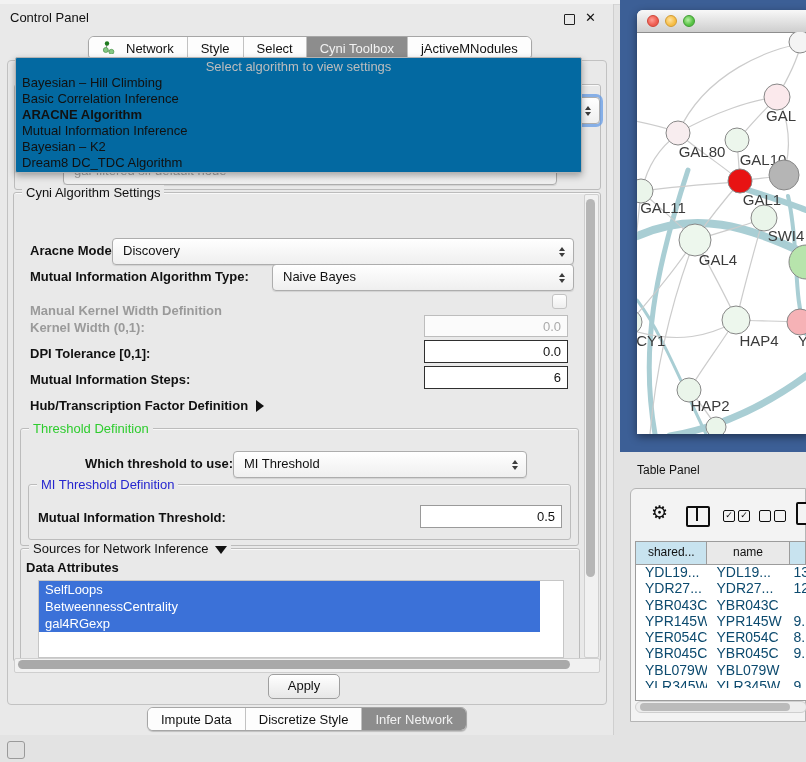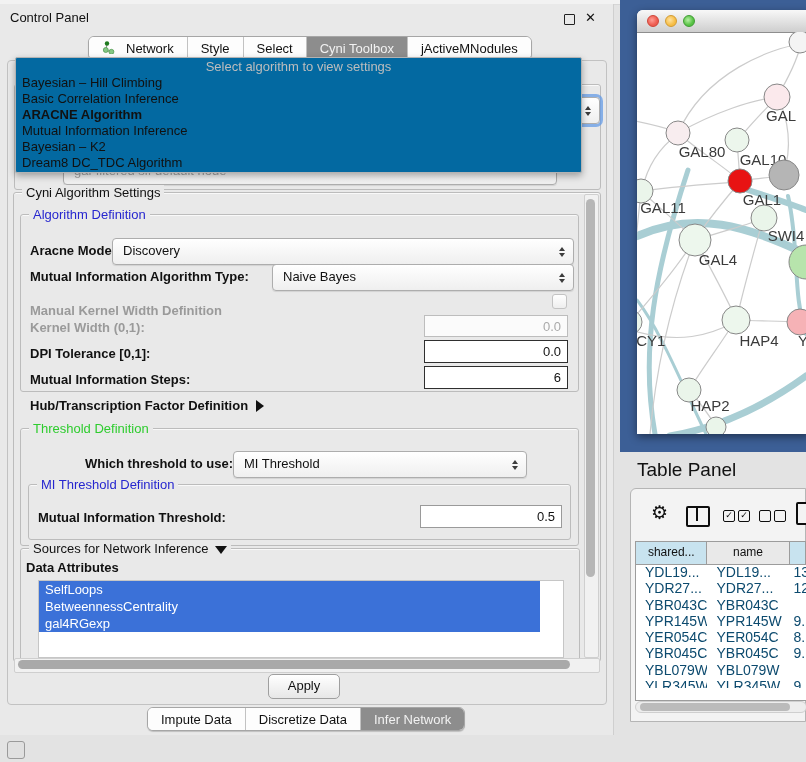--- a/index.html
+++ b/index.html
@@ -69,21 +69,21 @@
   #net-window{position:absolute;left:637px;top:10px;width:172px;height:424px;background:#fff;border-radius:6px 0 0 0;box-shadow:0 3px 9px rgba(0,0,0,.45);}
   #net-titlebar{position:absolute;left:0;top:0;width:100%;height:22px;background:linear-gradient(#f8f8f8,#cecece);border-bottom:1px solid #8e8e8e;border-radius:6px 0 0 0;}
   .light{position:absolute;top:5px;width:12px;height:12px;border-radius:50%;box-sizing:border-box;}
   #light-red{left:10px;background:radial-gradient(circle at 4px 4px,#ff9d94,#ee5c50 60%);border:1px solid #ce4437;}
   #light-yellow{left:28px;background:radial-gradient(circle at 4px 4px,#ffe2a0,#f6bd45 60%);border:1px solid #d29b32;}
   #light-green{left:46px;background:radial-gradient(circle at 4px 4px,#b7f0a4,#57c244 60%);border:1px solid #3f9c33;}
   #net-svg{position:absolute;left:0;top:22px;}
 
   
   #table-strip{position:absolute;left:620px;top:452px;width:186px;height:36px;background:#e3e3e3;}
-  #table-strip .t{position:absolute;left:17px;top:0;line-height:36px;font-size:19px;color:#111;}
+  #table-strip .t{position:absolute;left:17px;top:0;line-height:36px;font-size:12px;color:#111;}
   #table-panel{position:absolute;left:630px;top:488px;width:176px;height:234px;background:#f3f3f3;border:1px solid #b5b5b5;border-radius:6px 0 0 0;box-sizing:border-box;}
   #tp-toolbar{position:absolute;left:0;top:0;width:100%;height:50px;}
   #gear{position:absolute;left:20px;top:14px;font-size:19px;color:#0d0d0d;line-height:20px;}
   #split-icon{position:absolute;left:55px;top:17px;width:20px;height:17px;border:2px solid #0d0d0d;border-radius:2px;}
   #split-icon div{position:absolute;left:8px;top:0;width:2px;height:13px;background:#0d0d0d;}
   .cb-pair{position:absolute;top:21px;display:flex;gap:3px;}
   .cb-pair .bx{width:10px;height:10px;border:1.5px solid #0d0d0d;border-radius:2px;font-size:9px;line-height:9px;text-align:center;color:#0d0d0d;font-weight:bold;}
   #cb-checked{left:92px;}
   #cb-unchecked{left:128px;}
   #doc-icon{position:absolute;left:165px;top:13px;width:14px;height:19px;border:2px solid #0d0d0d;border-radius:2px;background:#f3f3f3;}
@@ -163,23 +163,20 @@
       </div>
   </div>
 
   <div class="grp" style="left:13px;top:192px;width:586px;height:468px;">
     <span class="lg">Cyni Algorithm Settings</span>
   </div>
   <div class="sb-track-v" style="left:584px;top:194px;height:462px;">
     <div class="sb-thumb-v" style="top:4px;height:378px;"></div>
   </div>
 
-  <div class="grp" style="left:20px;top:214px;width:557px;height:176px;">
-    <span class="lg blue">Algorithm Definition</span>
-  </div>
   <div class="lbl" style="left:30px;top:243px;">Aracne Mode:</div>
   <div class="combo" style="left:112px;top:238px;width:460px;height:25px;">
     <span class="val">Discovery</span>
     <span class="arrows">
         <div class="up"></div>
         <div class="dn"></div>
       </span>
   </div>
   <div class="lbl" style="left:30px;top:269px;">Mutual Information Algorithm Type:</div>
   <div class="combo" style="left:272px;top:264px;width:300px;height:25px;">
@@ -234,21 +231,21 @@
     <div class="sb-thumb-h" style="left:3px;width:552px;"></div>
   </div>
 
   <div id="apply-btn">Apply</div>
 
   <div id="bottom-tabs" class="tabbar">
       <div class="tab">
         <span>Impute Data</span>
       </div>
       <div class="tab">
-        <span>Discretize Data</span>
+        <span>Discretize Style</span>
       </div>
       <div class="tab sel">
         <span>Infer Network</span>
       </div>
     </div>
 
   <div id="desktop"></div>
   <div id="net-window">
     <div id="net-titlebar">
       <div id="light-red" class="light"></div>

